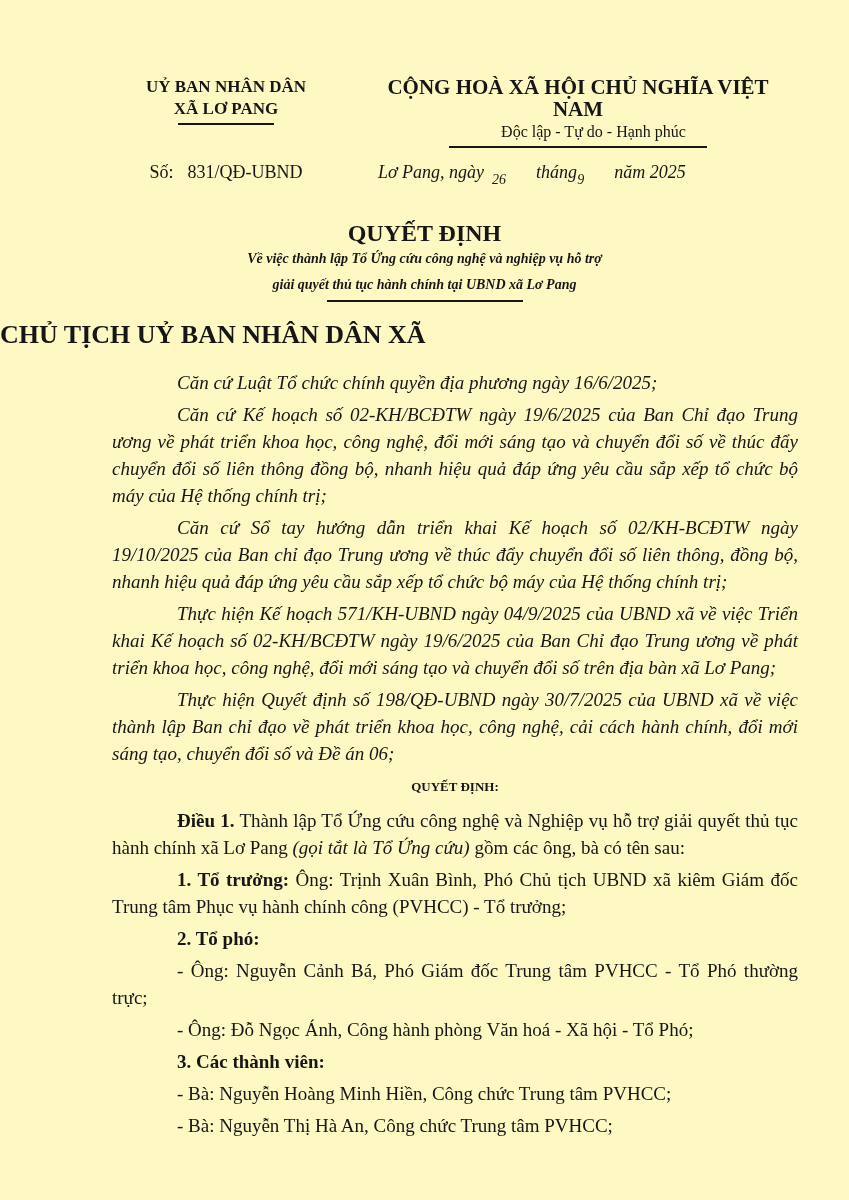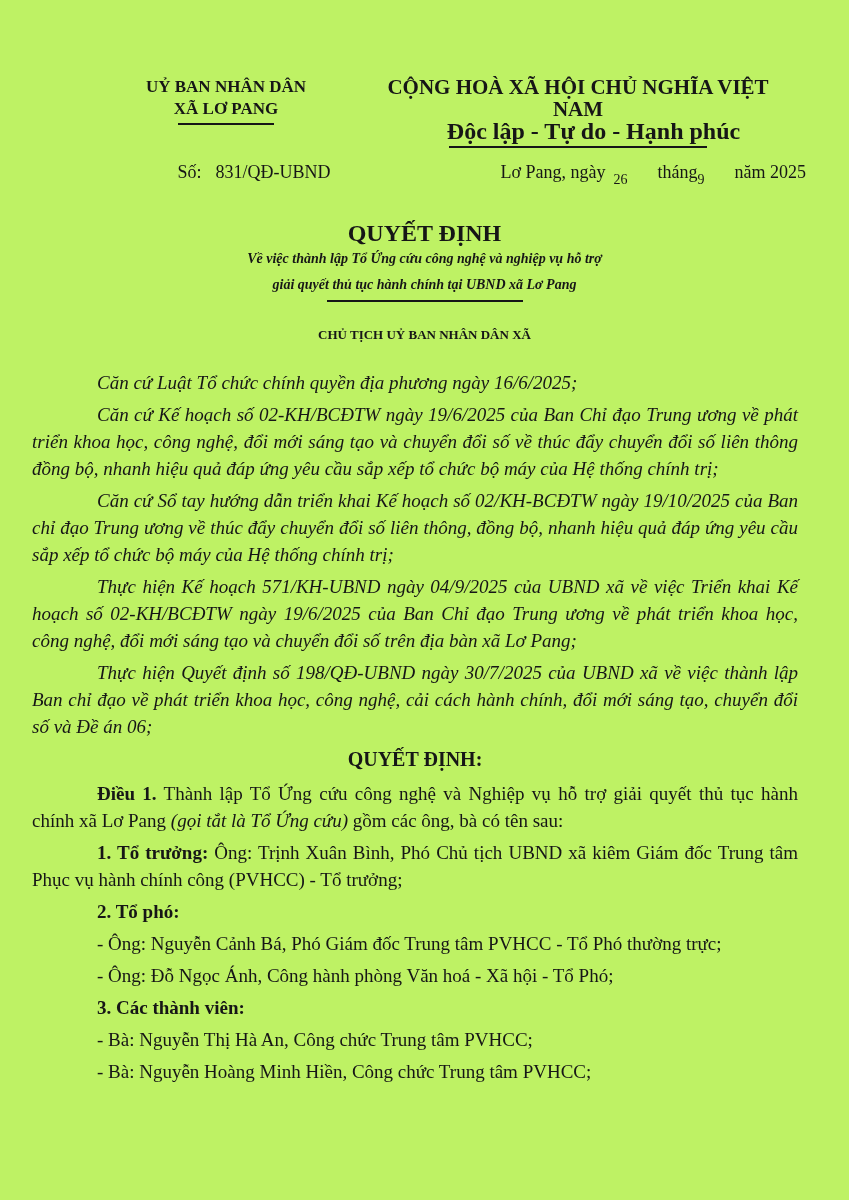--- a/index.html
+++ b/index.html
@@ -1,60 +1,60 @@
 <!DOCTYPE html>
 <html lang="vi"><head>
 <meta charset="utf-8">
 <style>
   html,body{margin:0;padding:0;background:#e8e8e8;}
   .page{
     position:relative;
     width:849px;height:1200px;
     margin:0 auto;
-    background:#bef264;
+    background:#fef9c3;
     color:#161616;
     font-family:"Liberation Serif","DejaVu Serif",serif;
     box-sizing:border-box;
     padding-top:76px;
     overflow:hidden;
   }
   
   .header-row{display:flex;align-items:flex-start;}
   .header-left{width:300px;margin-left:76px;text-align:center;}
   .header-right{width:400px;margin-left:2px;text-align:center;}
   .org-line{font-weight:bold;font-size:17px;line-height:22px;}
   .motto-line1{font-weight:bold;font-size:21px;line-height:22px;}
-  .motto-line2{font-weight:bold;font-size:24px;line-height:23px;display:inline-block;margin-left:31px;}
+  .motto-line2{font-weight:normal;font-size:16px;line-height:23px;display:inline-block;margin-left:31px;}
   .rule{height:0;border-bottom:2px solid #161616;margin:3px auto 0 auto;}
   .rule-issuer{width:96px;}
   .rule-motto{width:258px;}
-  .meta-row{display:flex;align-items:flex-start;margin-top:12px;padding-left:28px;}
+  .meta-row{display:flex;align-items:flex-start;margin-top:12px;}
   .doc-number{width:300px;margin-left:76px;text-align:center;font-size:18px;line-height:24px;}
   .doc-number .num{margin-left:14px;}
-  .dateline{width:400px;margin-left:2px;text-align:right;font-size:18px;line-height:24px;}
+  .dateline{width:400px;margin-left:2px;text-align:left;font-style:italic;font-size:18px;line-height:24px;}
   .fillnum{font-size:14px;vertical-align:-6px;}
   .gap-sm{display:inline-block;width:8px;}
   .gap-lg{display:inline-block;width:30px;}
   
   .title-block{margin-top:28px;text-align:center;}
   .doc-heading{font-weight:bold;font-size:24px;line-height:26px;}
   .doc-subtitle{font-weight:bold;font-size:14px;line-height:26px;font-style:italic;}
   .rule-subtitle{width:196px;margin-top:2px;border-bottom-width:2px;}
-  .authority{font-weight:bold;font-size:13px;line-height:25px;margin-top:20px;text-align:center;}
+  .authority{font-weight:bold;font-size:26px;line-height:25px;margin-top:20px;text-align:left;}
   
-  .content{margin:22px 51px 0 32px;}
+  .content{margin:22px 51px 0 112px;}
   .content p{
     margin:0 0 5px 0;
     font-size:19px;
     line-height:27px;
     text-align:justify;
     text-indent:65px;
   }
   .preamble p{font-style:italic;}
-  .decision-heading{font-weight:bold;font-size:20px;line-height:27px;text-align:center;margin:6px 0 7px 0;}
+  .decision-heading{font-weight:bold;font-size:13px;line-height:27px;text-align:center;margin:6px 0 7px 0;}
   .content p b{font-weight:bold;}
   .content p .ital{font-style:italic;}
 </style>
 </head>
 <body>
 
 <div class="page">
 
   <div class="header-row">
     <div class="header-left">
@@ -100,17 +100,17 @@
 
     <div class="decision-heading">QUYẾT ĐỊNH:</div>
 
     <p><b>Điều 1.</b><span> Thành lập Tổ Ứng cứu công nghệ và Nghiệp vụ hỗ trợ giải quyết thủ tục hành chính xã Lơ Pang </span><span class="ital">(gọi tắt là Tổ Ứng cứu)</span><span> gồm các ông, bà có tên sau:</span></p>
 
     <p><b>1. Tổ trưởng:</b><span> Ông: Trịnh Xuân Bình, Phó Chủ tịch UBND xã kiêm Giám đốc Trung tâm Phục vụ hành chính công (PVHCC) - Tổ trưởng;</span></p>
     <p><b>2. Tổ phó:</b><span></span></p>
     <p><b></b><span>- Ông: Nguyễn Cảnh Bá, Phó Giám đốc Trung tâm PVHCC - Tổ Phó thường trực;</span></p>
     <p><b></b><span>- Ông: Đỗ Ngọc Ánh, Công hành phòng Văn hoá - Xã hội - Tổ Phó;</span></p>
     <p><b>3. Các thành viên:</b><span></span></p>
+    <p><b></b><span>- Bà: Nguyễn Hoàng Minh Hiền, Công chức Trung tâm PVHCC;</span></p>
     <p><b></b><span>- Bà: Nguyễn Thị Hà An, Công chức Trung tâm PVHCC;</span></p>
-    <p><b></b><span>- Bà: Nguyễn Hoàng Minh Hiền, Công chức Trung tâm PVHCC;</span></p>
 
   </div>
 </div>
 
 </body></html>

